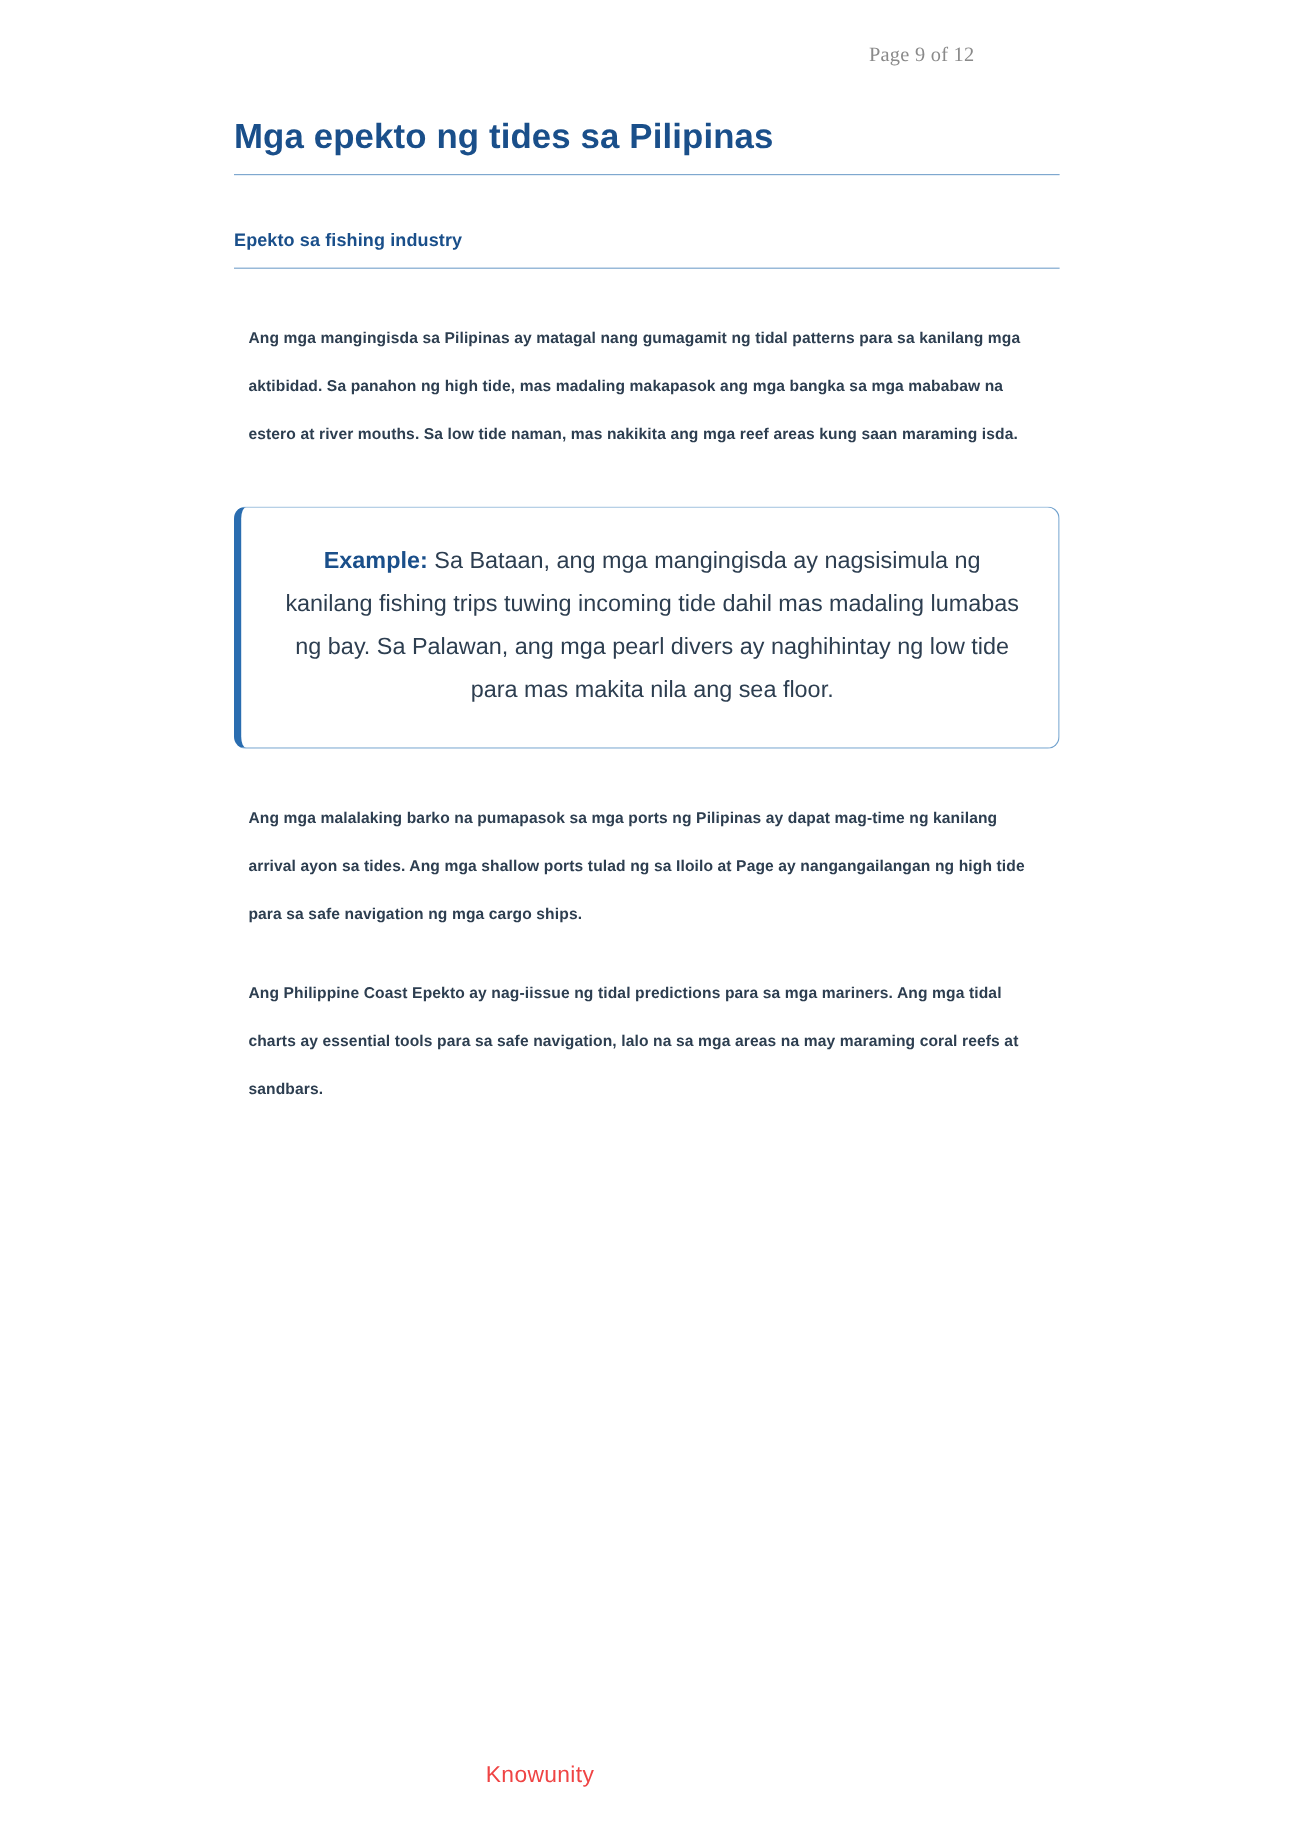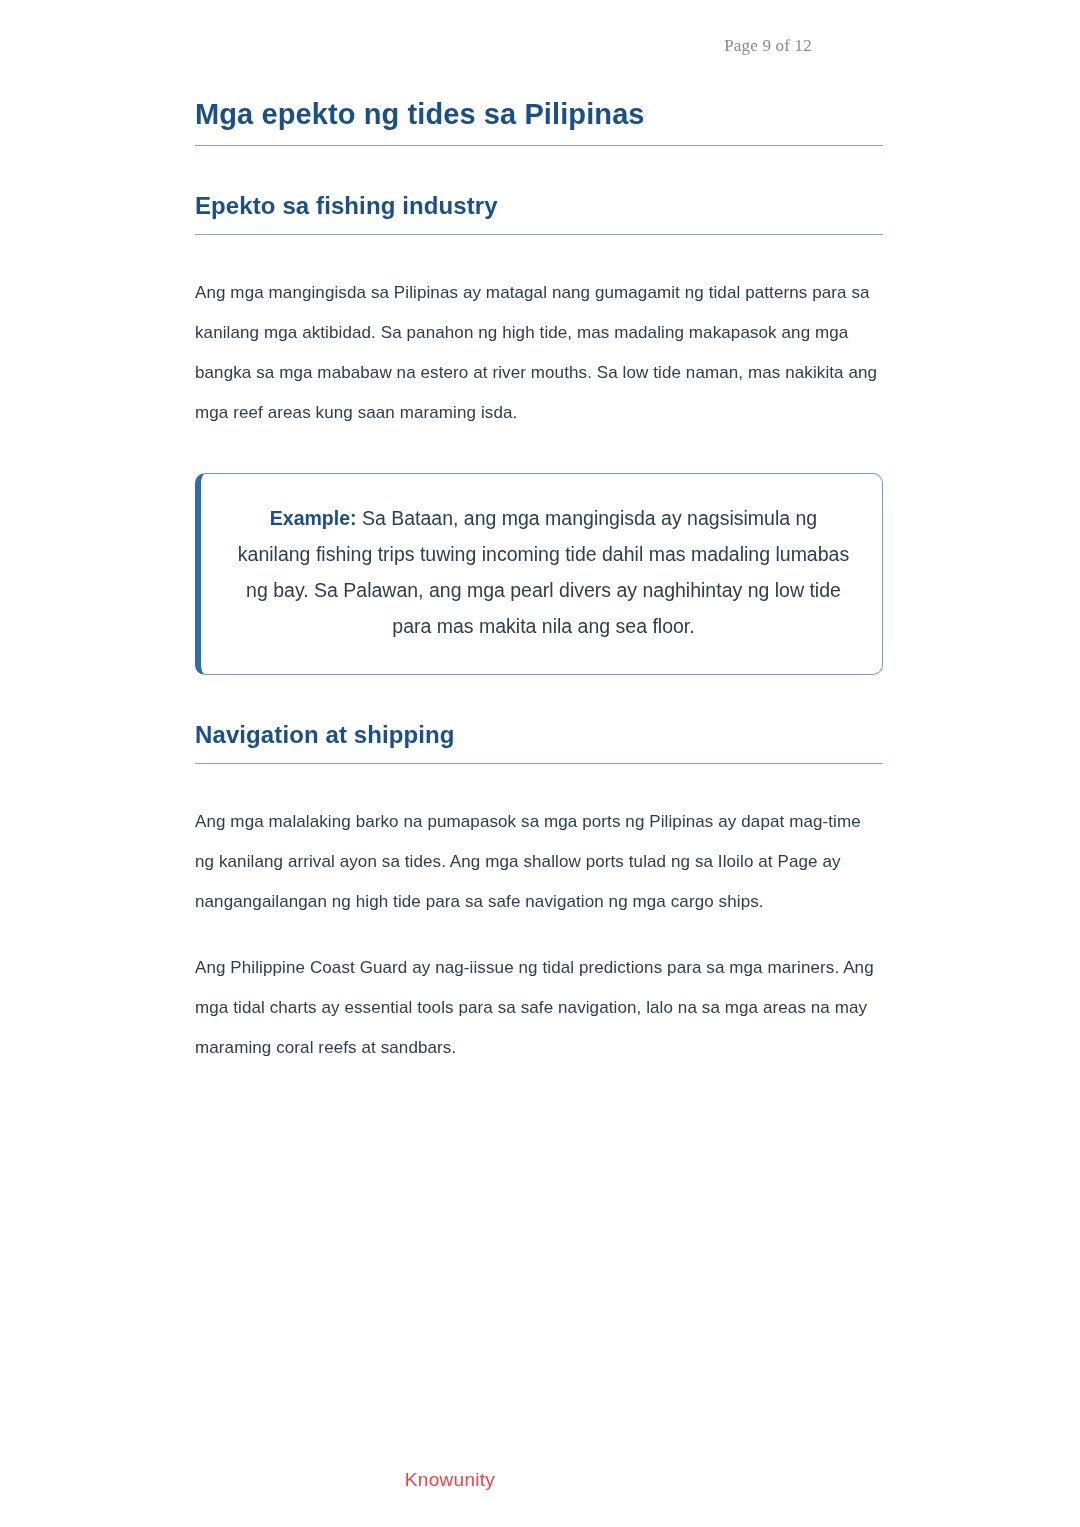--- a/index.html
+++ b/index.html
@@ -43,39 +43,40 @@
     margin: 0;
     padding: 0 0 14px 0;
     letter-spacing: 0.1px;
   }
   .rule {
     border-bottom: 1px solid #7fa8cf;
     width: 688px;
     margin: 0 0 0 0;
   }
   h2.section-title {
-    font-size: 24px;
+    font-size: 15px;
     font-weight: bold;
     color: #1a4f8a;
     margin: 0;
     padding: 0;
     letter-spacing: 0.1px;
   }
   .section-head {
     margin-top: 46px;
   }
   .section-head .title-wrap {
     padding-bottom: 14px;
   }
   p.para {
-    font-size: 17px;
+    font-size: 13px;
     line-height: 40px;
     color: #2d3e50;
-    margin: 0;
+    margin: 12px;
     letter-spacing: 0.1px;
+    font-weight: bold;
   }
   p.para.first {
     margin-top: 38px;
   }
   p.para.spaced {
     margin-top: 26px;
   }
   .example-box {
     margin-top: 40px;
     border: 1.5px solid #6fa0cd;
@@ -127,27 +128,21 @@
       </div>
       <div class="rule"></div>
     </div>
 
     <p class="para first">Ang mga mangingisda sa Pilipinas ay matagal nang gumagamit ng tidal patterns para sa kanilang mga aktibidad. Sa panahon ng high tide, mas madaling makapasok ang mga bangka sa mga mababaw na estero at river mouths. Sa low tide naman, mas nakikita ang mga reef areas kung saan maraming isda.</p>
 
     <div class="example-box">
       <p><span class="example-label">Example:</span><span> Sa Bataan, ang mga mangingisda ay nagsisimula ng kanilang fishing trips tuwing incoming tide dahil mas madaling lumabas ng bay. Sa Palawan, ang mga pearl divers ay naghihintay ng low tide para mas makita nila ang sea floor.</span></p>
     </div>
 
-    <div class="section-head">
-      <div class="title-wrap">
-        <h2 class="section-title">Navigation at shipping</h2>
-      </div>
-      <div class="rule"></div>
-    </div>
 
     <p class="para first">Ang mga malalaking barko na pumapasok sa mga ports ng Pilipinas ay dapat mag-time ng kanilang arrival ayon sa tides. Ang mga shallow ports tulad ng sa Iloilo at Page ay nangangailangan ng high tide para sa safe navigation ng mga cargo ships.</p>
-    <p class="para spaced">Ang Philippine Coast Guard ay nag-iissue ng tidal predictions para sa mga mariners. Ang mga tidal charts ay essential tools para sa safe navigation, lalo na sa mga areas na may maraming coral reefs at sandbars.</p>
+    <p class="para spaced">Ang Philippine Coast Epekto ay nag-iissue ng tidal predictions para sa mga mariners. Ang mga tidal charts ay essential tools para sa safe navigation, lalo na sa mga areas na may maraming coral reefs at sandbars.</p>
 
   </div>
 
   <div class="footer-brand">Knowunity</div>
 
 </div>
 
 </body></html>

